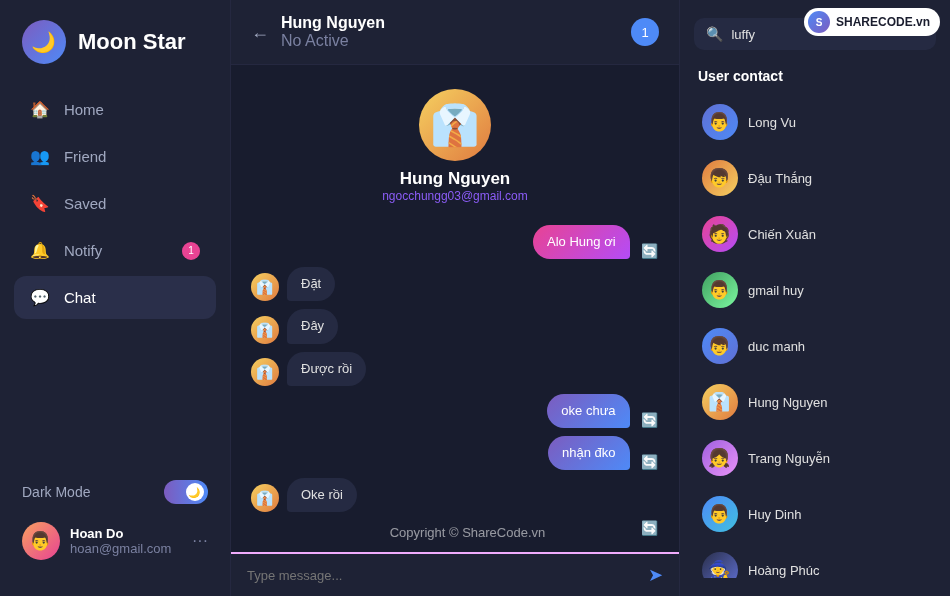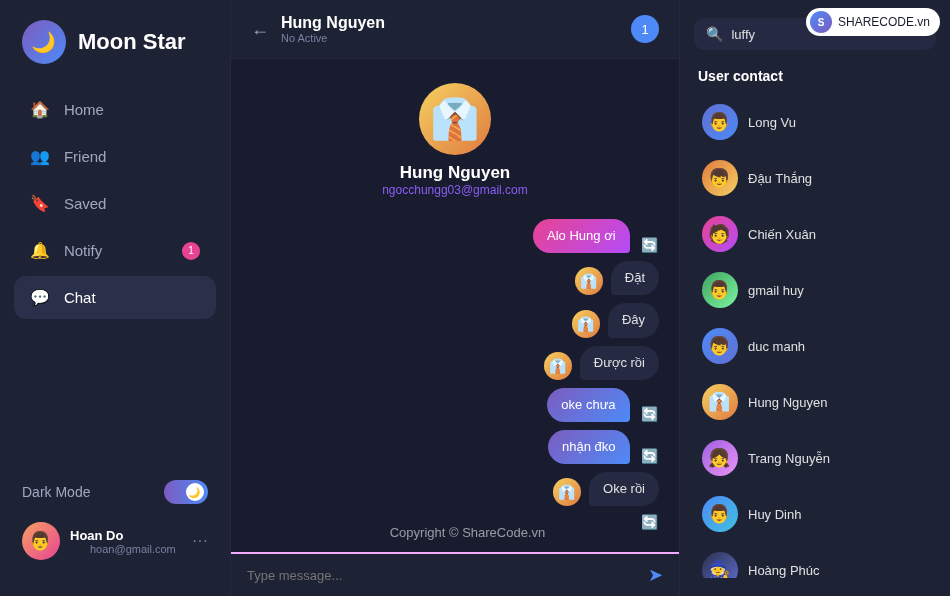--- a/index.html
+++ b/index.html
@@ -116,21 +116,21 @@
       width: 38px;
       height: 38px;
       border-radius: 50%;
       background: linear-gradient(135deg, #f7a060, #e84393);
       display: flex; align-items: center; justify-content: center;
       font-size: 18px;
       overflow: hidden;
     }
     .user-info { flex: 1; }
     .user-name { font-size: 13px; font-weight: 600; color: #fff; }
-    .user-email { font-size: 11px; color: #7a80a0; margin-left: 20px; }
+    .user-email { font-size: 13px; color: #7a80a0; }
     .user-dots { color: #7a80a0; cursor: pointer; font-size: 16px; }
 
     
     .chat-main {
       flex: 1;
       background: #181c2e;
       display: flex;
       flex-direction: column;
       height: 596px;
       border-left: 1px solid #252840;
@@ -144,21 +144,21 @@
       gap: 12px;
       background: #1e2235;
     }
     .back-btn {
       color: #a0a8c0;
       cursor: pointer;
       font-size: 18px;
     }
     .chat-header-info { flex: 1; }
     .chat-header-name { font-size: 16px; font-weight: 700; color: #fff; }
-    .chat-header-status { font-size: 11px; color: #7a80a0; }
+    .chat-header-status { font-size: 16px; color: #7a80a0; }
     .chat-header-badge {
       width: 28px;
       height: 28px;
       background: #4e8af7;
       border-radius: 50%;
       display: flex; align-items: center; justify-content: center;
       font-size: 13px;
       color: #fff;
     }
     .chat-profile-section {
@@ -179,21 +179,20 @@
     }
     .profile-name { font-size: 17px; font-weight: 700; color: #fff; }
     .profile-email { font-size: 12px; color: #8b5cf6; }
     .messages-area {
       flex: 1;
       overflow-y: auto;
       padding: 10px 20px;
       display: flex;
       flex-direction: column;
       gap: 8px;
-      align-items: flex-end;
     }
     .messages-area::-webkit-scrollbar { width: 4px; }
     .messages-area::-webkit-scrollbar-track { background: transparent; }
     .messages-area::-webkit-scrollbar-thumb { background: #333; border-radius: 2px; }
     .msg-row {
       display: flex;
       align-items: flex-end;
       gap: 8px;
     }
     .msg-row.right { justify-content: flex-end; }
@@ -327,21 +326,21 @@
       gap: 6px;
     }
     .sharecode-circle {
       width: 22px;
       height: 22px;
       background: linear-gradient(135deg, #4e8af7, #7c5cbf);
       border-radius: 50%;
       display: flex; align-items: center; justify-content: center;
       font-size: 10px; color: #fff; font-weight: 700;
     }
-    .sharecode-text { font-size: 12px; font-weight: 400; color: #1a1d2e; }
+    .sharecode-text { font-size: 12px; font-weight: 700; color: #1a1d2e; }
     .copyright-overlay {
       position: absolute;
       bottom: 56px;
       left: 245px;
       right: 260px;
       display: flex;
       align-items: center;
       justify-content: center;
       pointer-events: none;
       z-index: 50;

